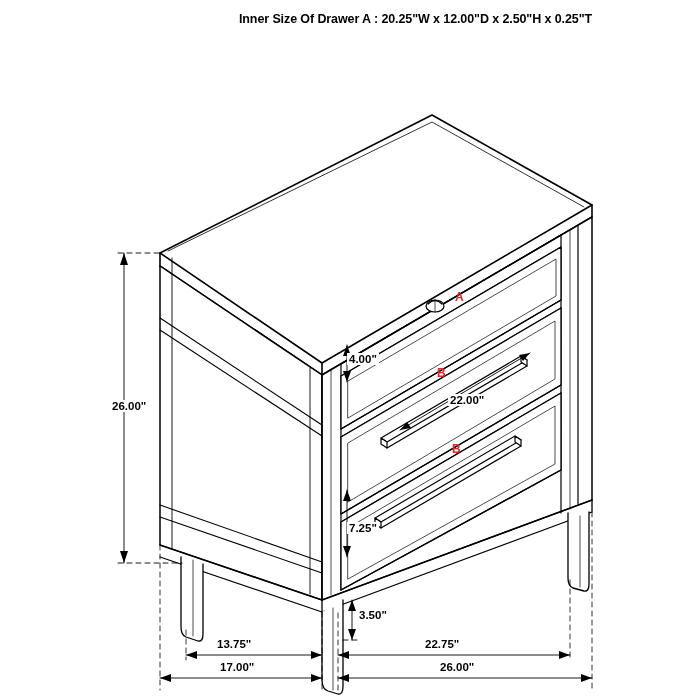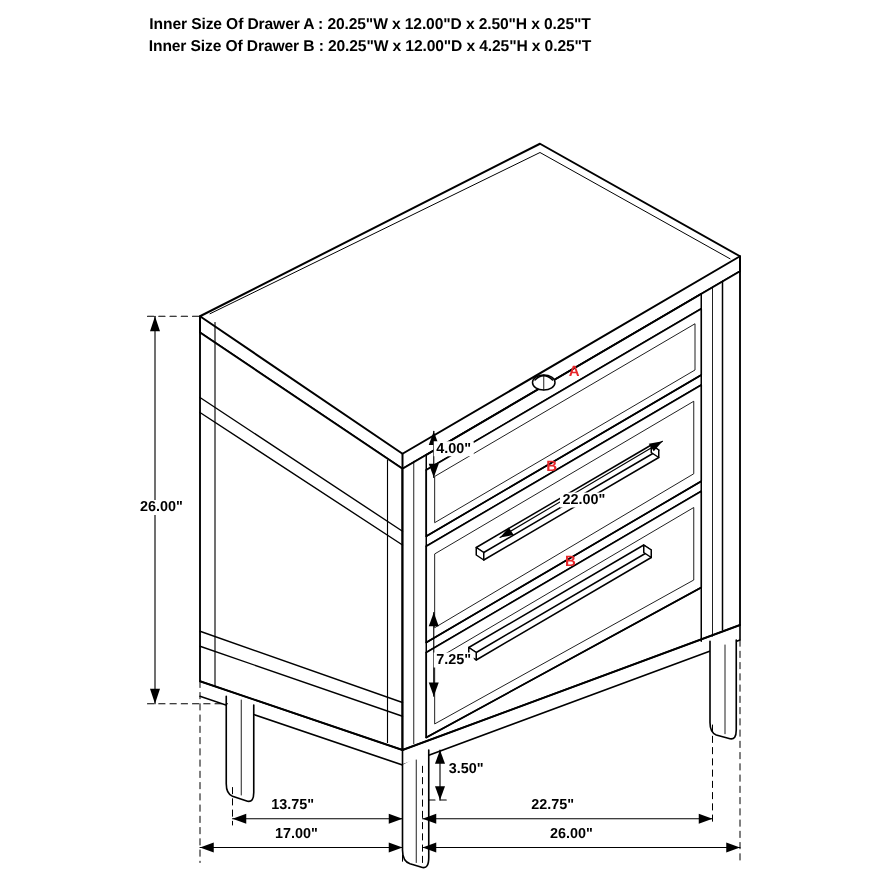--- a/index.html
+++ b/index.html
@@ -19,21 +19,21 @@
     position: absolute;
     left: 0; top: 0;
     width: 700px;
     height: 700px;
   }
   .header {
     position: absolute;
     left: 0;
     top: 10px;
     width: 592px;
-    text-align: center;
+    text-align: right;
   }
   .header-line {
     font-size: 12.5px;
     font-weight: bold;
     letter-spacing: -0.1px;
     line-height: 18px;
     color: #000;
     white-space: nowrap;
   }
   svg#drawing {
@@ -57,21 +57,20 @@
     color: #e8262a;
   }
 </style>
 </head>
 <body>
 
 <div id="stage">
 
   <div class="header">
     <div class="header-line">Inner Size Of Drawer A : 20.25"W x 12.00"D x 2.50"H x 0.25"T</div>
-    <div class="header-line">Inner Size Of Drawer B : 20.25"W x 12.00"D x 4.25"H x 0.25"T</div>
   </div>
 
   <svg id="drawing" width="700" height="700" viewBox="0 0 700 700">
     <g fill="none" stroke="#000000" stroke-width="1.4" stroke-linejoin="round" stroke-linecap="round">
 
       <g>
         <polygon points="160,253 432,115 592,205 322,363" fill="#ffffff" stroke="#000000" stroke-width="1.6"></polygon>
         <polyline points="160,253 160,266 322,375 322,363" stroke-width="1.6"></polyline>
         <polyline points="322,375 592,217 592,205" stroke-width="1.6"></polyline>
 

